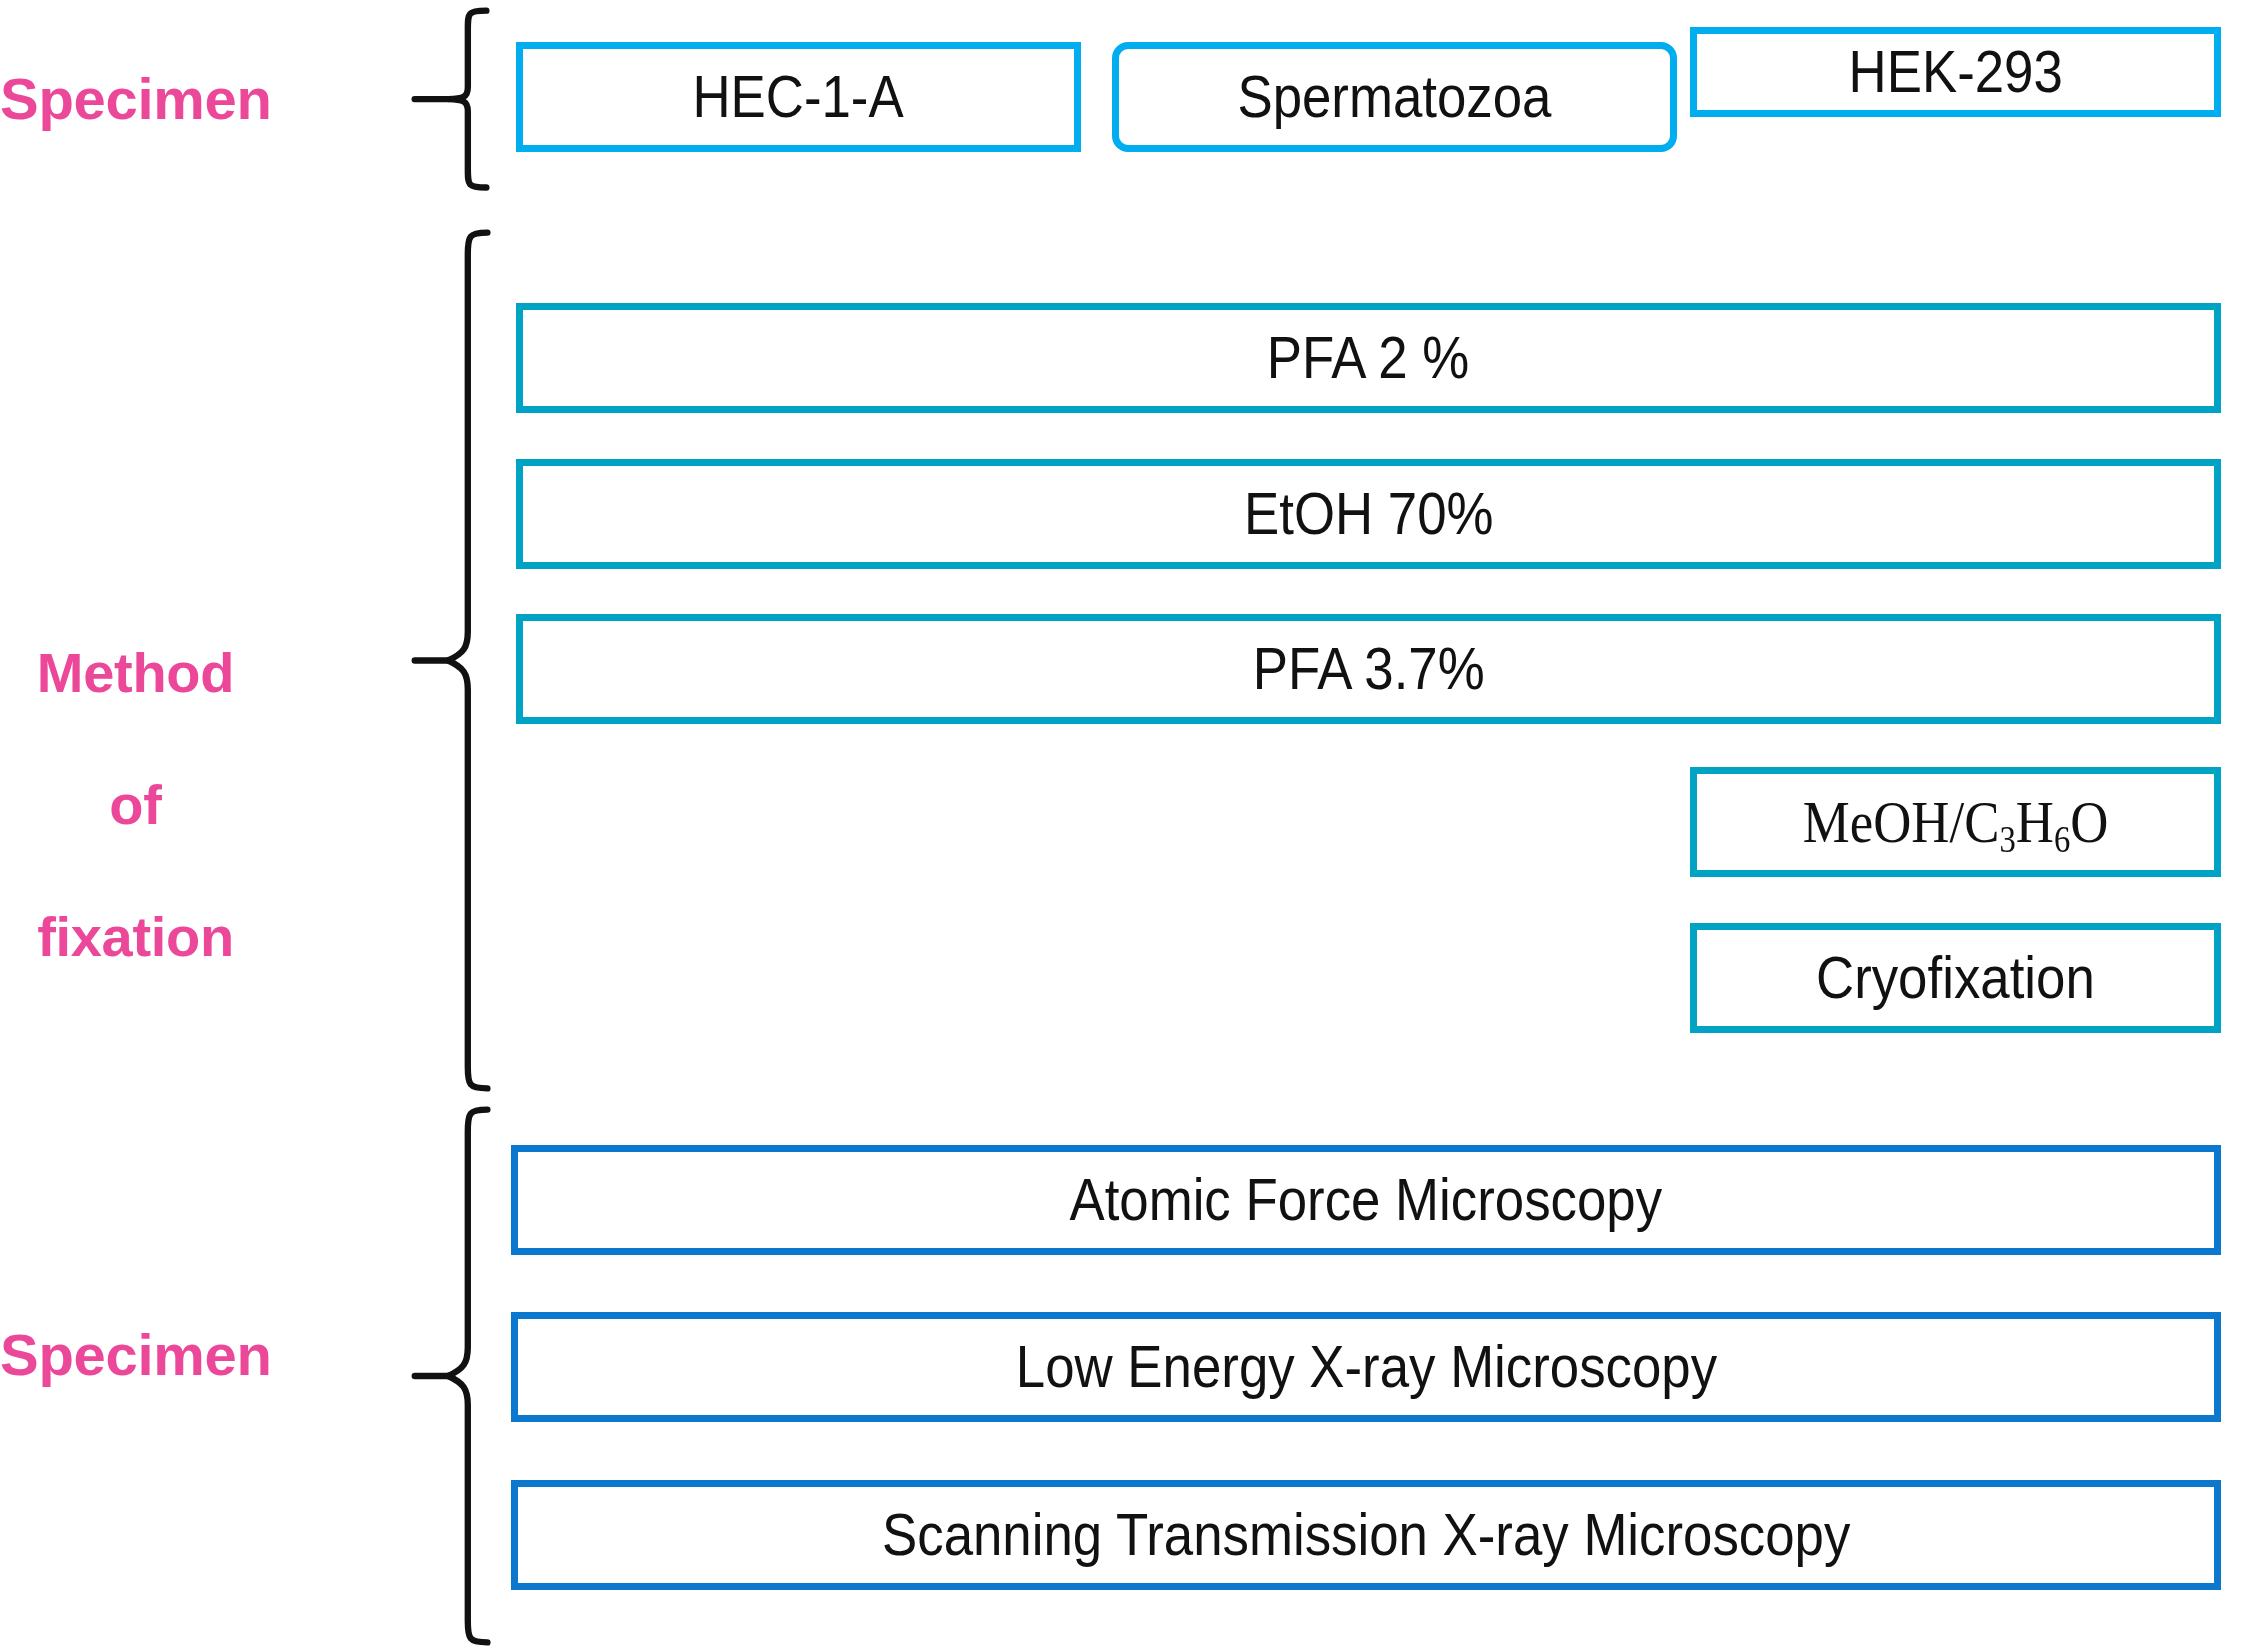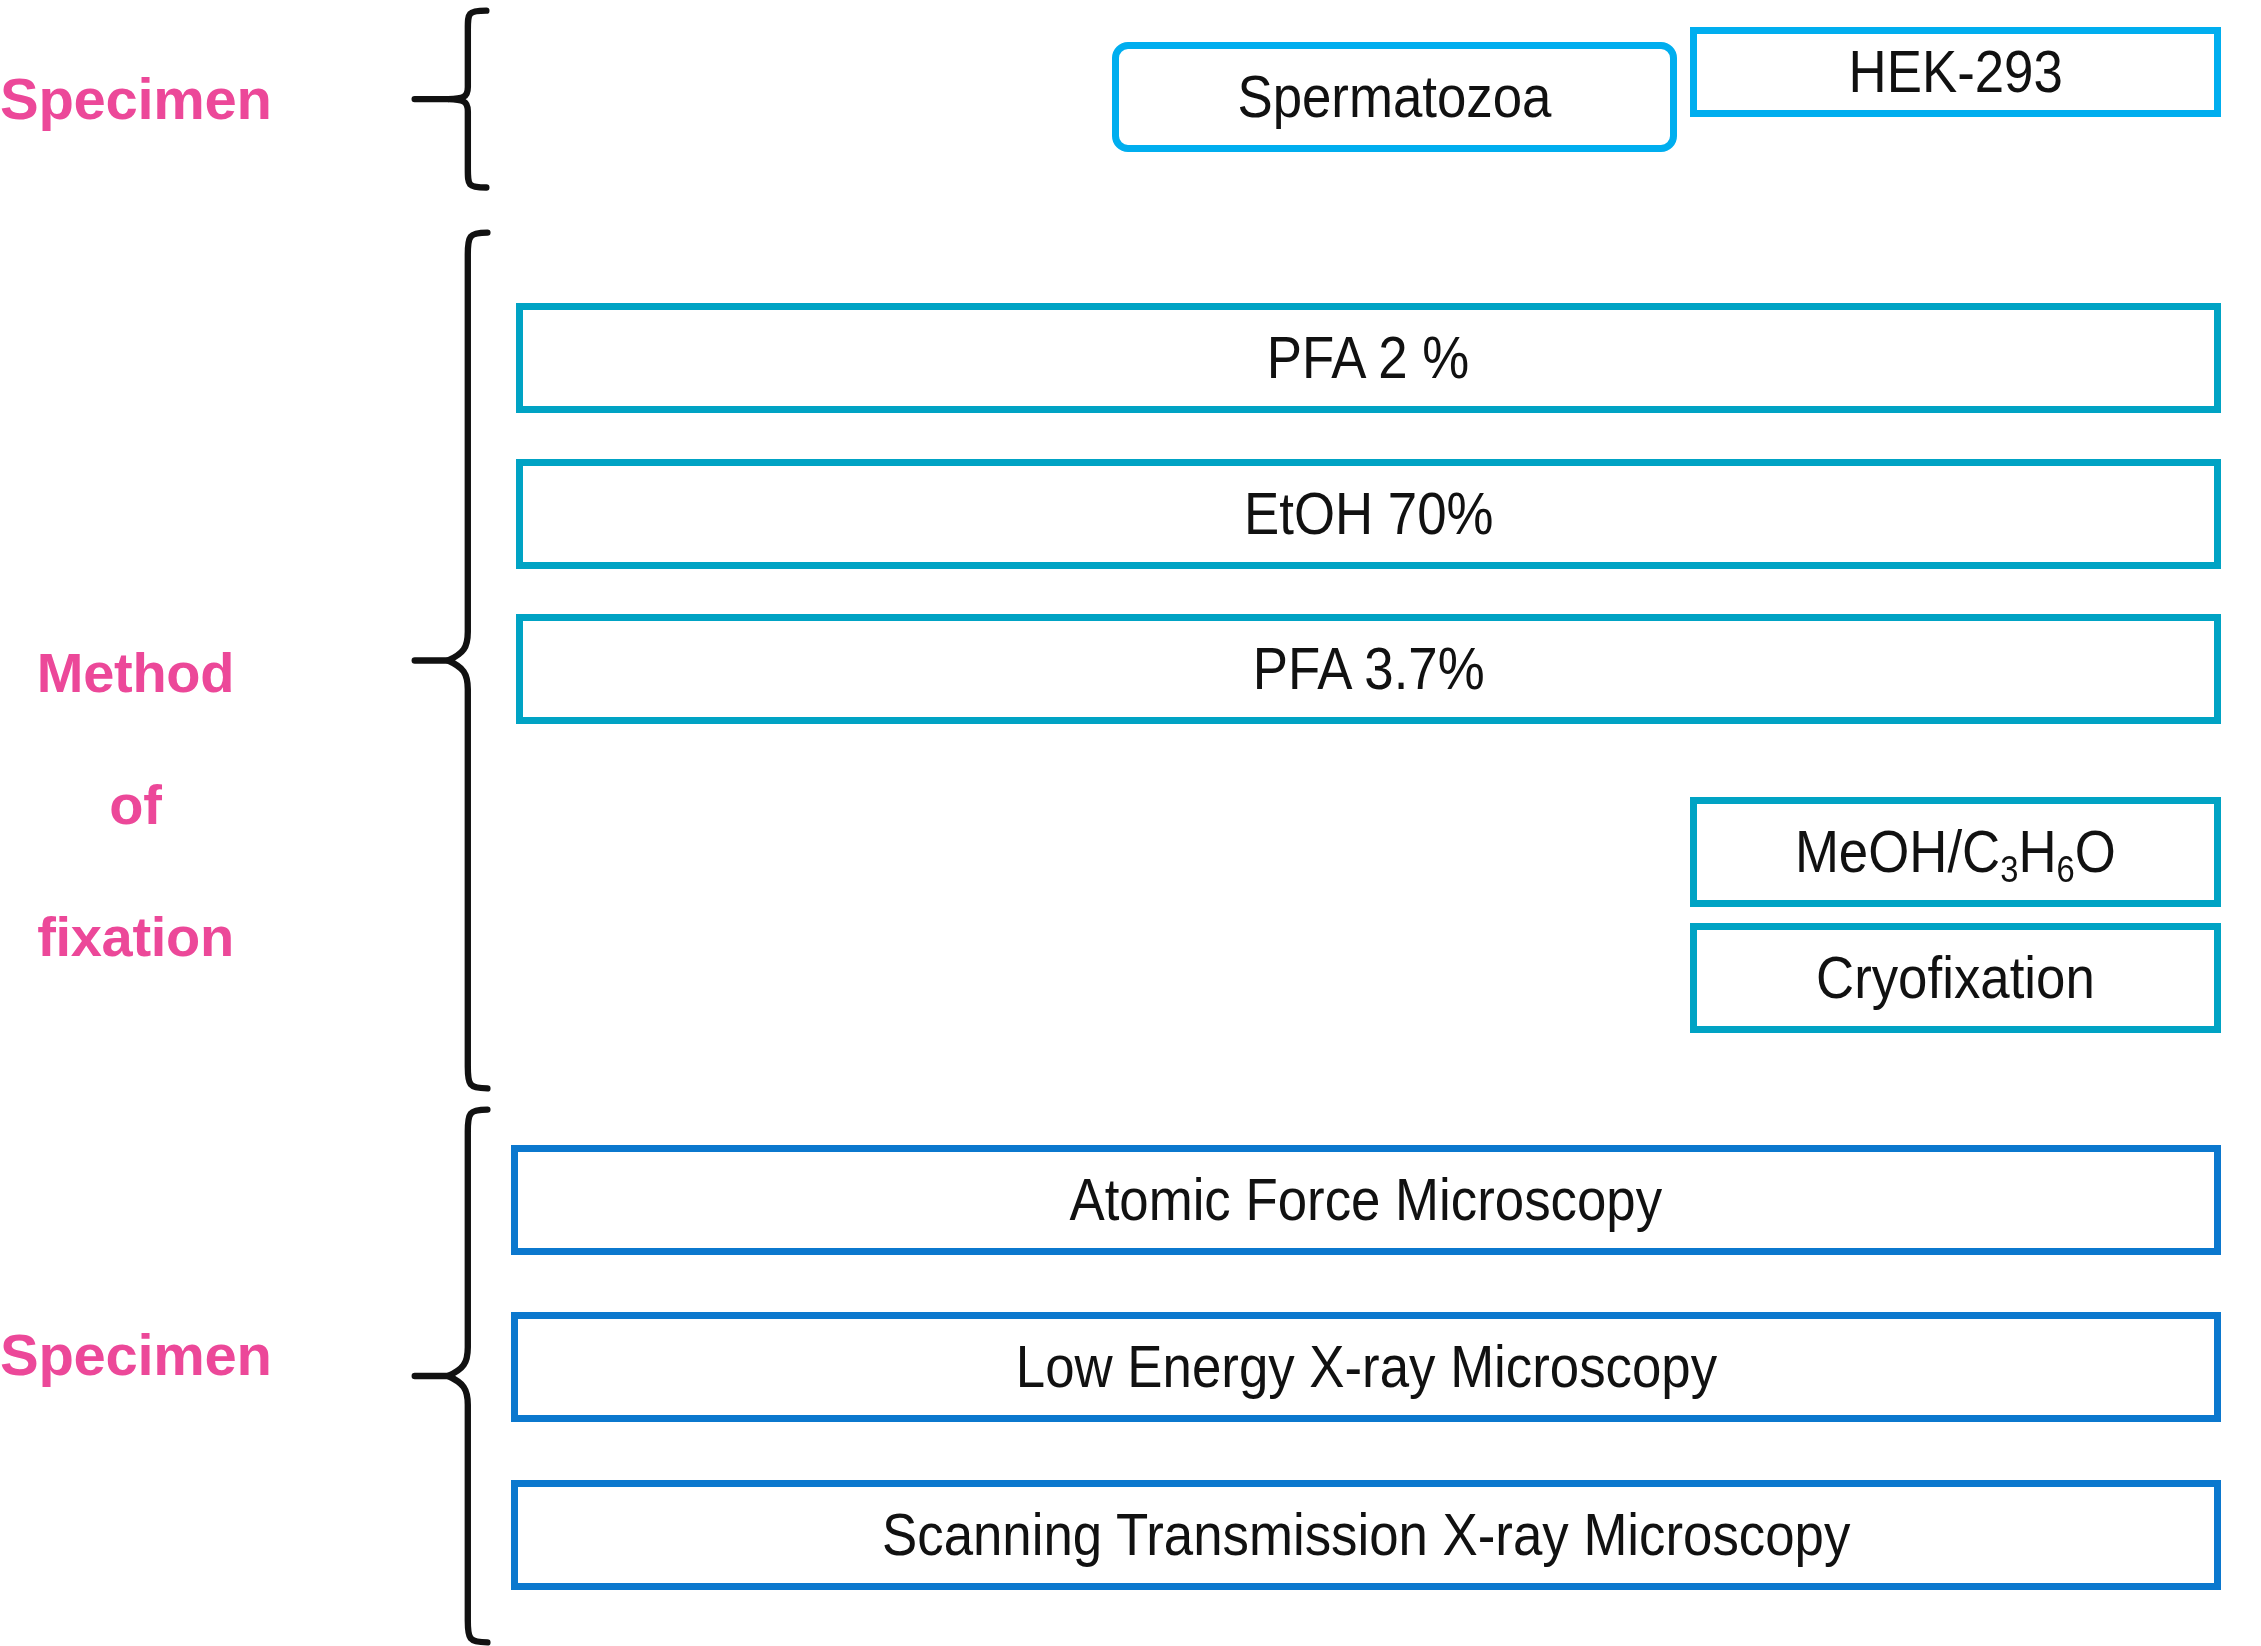--- a/index.html
+++ b/index.html
@@ -75,20 +75,23 @@
   <div class="group-label" style="left:0px;top:65px;width:271px;font-size:58px;">Specimen</div>
 
   <div class="brace" style="left:410px;top:5.8px;width:81px;height:185px;">
     <svg width="81" height="185" viewBox="0 0 140 320">
       <path d="M132 8 C 100 8, 100 12, 100 40 L100 140 C100 158, 92 160, 66 161
                C92 162, 100 164, 100 182 L100 282 C100 310, 100 314, 132 314" fill="none" stroke="#111111" stroke-width="11" stroke-linecap="round"></path>
       <path d="M66 161 L8 161" fill="none" stroke="#111111" stroke-width="11" stroke-linecap="round"></path>
     </svg>
   </div>
 
+  <div class="box specimen" style="left:516px;top:42px;width:565px;height:110px;">
+    <span class="lbl">HEC-1-A</span>
+  </div>
 
   <div class="box specimen" style="left:1112px;top:42px;width:565px;height:110px;border-radius:16px;">
     <span class="lbl">Spermatozoa</span>
   </div>
 
   <div class="box specimen" style="left:1690px;top:27px;width:531px;height:90px;">
     <span class="lbl">HEK-293</span>
   </div>
 
   <div class="group-label" style="left:0px;top:574px;width:271px;font-size:56px;">
@@ -110,21 +113,21 @@
   </div>
 
   <div class="box fixation" style="left:516px;top:459px;width:1705px;height:110px;">
     <span class="lbl">EtOH 70%</span>
   </div>
 
   <div class="box fixation" style="left:516px;top:614px;width:1705px;height:110px;">
     <span class="lbl">PFA 3.7%</span>
   </div>
 
-  <div class="box fixation" style="left:1690px;top:797px;width:531px;height:110px;">
+  <div class="box fixation" style="left:1690px;top:767px;width:531px;height:110px;font-family:Liberation Serif, serif;">
     <span class="lbl"><span>MeOH/C</span><sub>3</sub><span>H</span><sub>6</sub><span>O</span></span>
   </div>
 
   <div class="box fixation" style="left:1690px;top:923px;width:531px;height:110px;">
     <span class="lbl">Cryofixation</span>
   </div>
 
   <div class="group-label" style="left:0px;top:1321px;width:271px;font-size:58px;">Specimen</div>
 
   <div class="brace" style="left:410px;top:1105px;width:81px;height:542px;">

